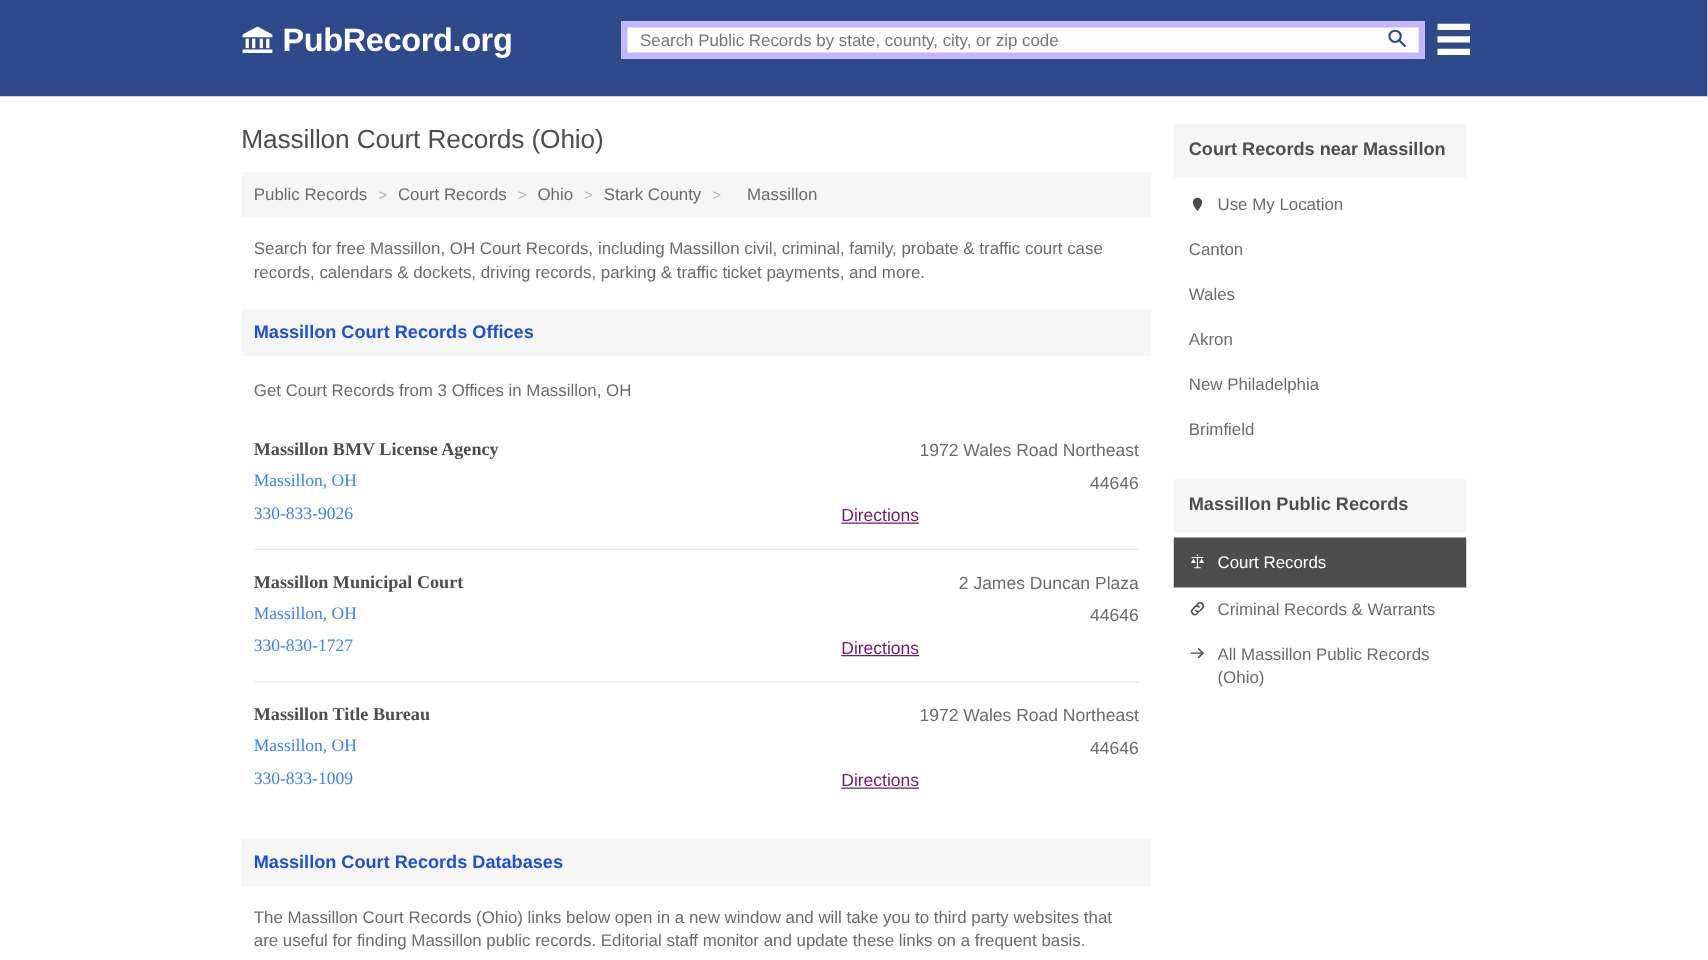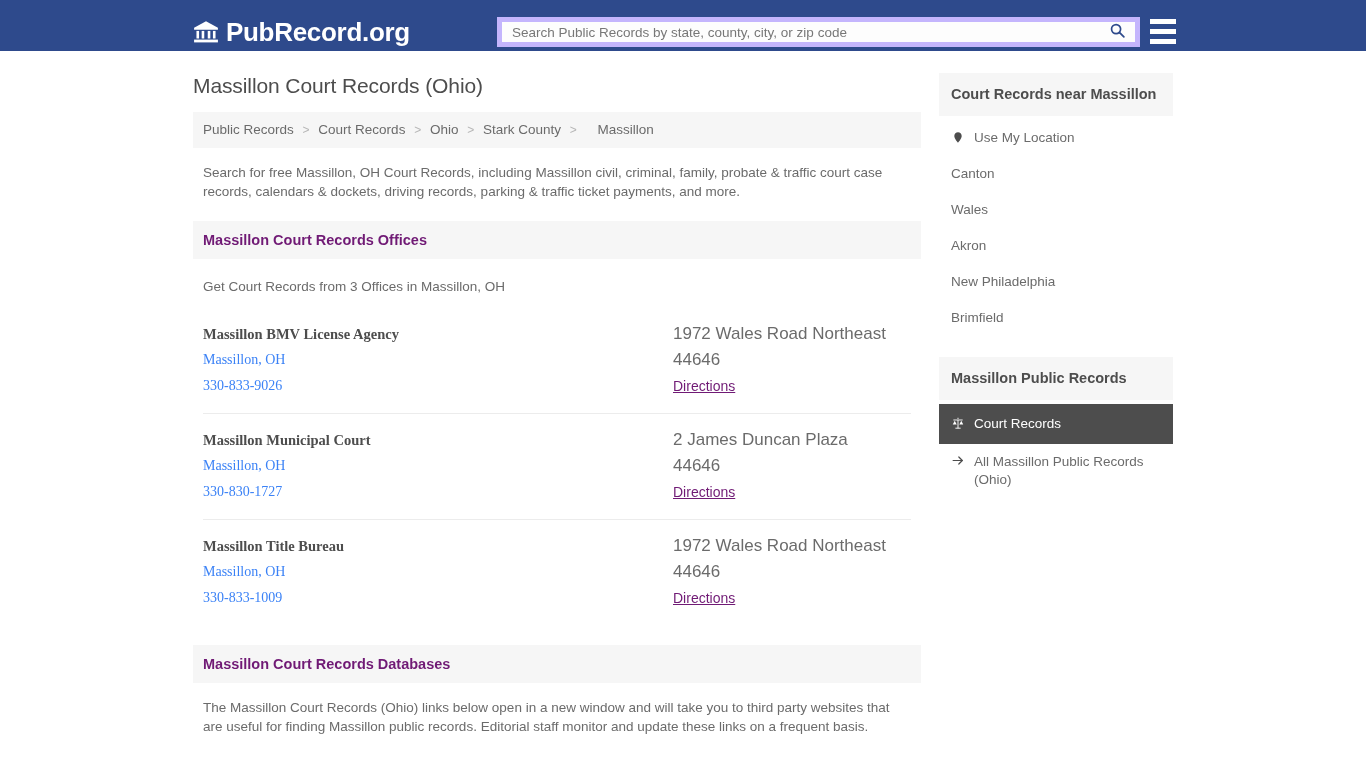--- a/index.html
+++ b/index.html
@@ -7,21 +7,21 @@
     width: 1366px;
     height: 768px;
     overflow: hidden;
     background: #ffffff;
     font-family: "Liberation Sans", sans-serif;
     -webkit-font-smoothing: antialiased;
   }
 
   
   .site-header {
-    height: 51px;
+    height: 77px;
     background: #2e4a8c;
     display: flex;
     align-items: center;
     position: relative;
   }
   .brand {
     position: absolute;
     left: 193px;
     top: 17px;
     display: flex;
@@ -133,21 +133,21 @@
     max-width: 725px;
   }
 
   
   .section-head {
     background: #f6f6f6;
     padding: 10px 10px;
     margin-top: 20px;
     font-size: 14.5px;
     font-weight: bold;
-    color: #701a75;
+    color: #1d4ed8;
     line-height: 18px;
   }
   .section-sub {
     font-size: 13.5px;
     color: #6b6b6b;
     padding: 18px 10px 0 10px;
     line-height: 19px;
   }
 
   
@@ -165,23 +165,24 @@
     font-weight: bold;
     color: #4d4d4d;
     line-height: 26px;
   }
   .office-line {
     font-size: 14px;
     color: #3b82f6;
     line-height: 26px;
   }
   .office-addr {
-    font-size: 17px;
+    font-size: 14px;
     color: #6b6b6b;
     line-height: 26px;
+    text-align: right;
   }
   .directions {
     font-size: 14px;
     color: #701a75;
     line-height: 26px;
     text-decoration: underline;
     cursor: pointer;
     display: inline-block;
   }
 
@@ -391,20 +392,29 @@
                 <path d="M4 5.2h16v1.5H4z"></path>
                 <path d="M11.2 6h1.6v14h-1.6z"></path>
                 <path d="M7.5 19.2h9v1.6h-9z"></path>
                 <path d="M6.4 7.2 3 13.6h6.8L6.4 7.2z"></path>
                 <path d="M17.6 7.2 14.2 13.6H21l-3.4-6.4z"></path>
               </svg>
             </span>
             <span class="label">Court Records</span>
           </a>
 
+          <a class="side-item" href="#">
+            <span class="side-icon">
+              <svg viewBox="0 0 24 24" width="14" height="14" fill="none" stroke="#4d4d4d" stroke-width="2.1" stroke-linecap="round" aria-hidden="true">
+                <path d="M9.6 14.4a4.4 4.4 0 0 0 6.2 0l3.1-3.1a4.4 4.4 0 0 0-6.2-6.2l-1.3 1.3"></path>
+                <path d="M14.4 9.6a4.4 4.4 0 0 0-6.2 0l-3.1 3.1a4.4 4.4 0 0 0 6.2 6.2l1.3-1.3"></path>
+              </svg>
+            </span>
+            <span class="label">Criminal Records &amp; Warrants</span>
+          </a>
 
           <a class="side-item indented-wrap" href="#">
             <span class="side-icon">
               <svg viewBox="0 0 24 24" width="15" height="13" fill="none" stroke="#4d4d4d" stroke-width="2.2" stroke-linecap="round" stroke-linejoin="round" aria-hidden="true">
                 <line x1="3" y1="12" x2="20" y2="12"></line>
                 <polyline points="13.5,5.5 20,12 13.5,18.5"></polyline>
               </svg>
             </span>
             <span class="label">All Massillon Public Records (Ohio)</span>
           </a>

